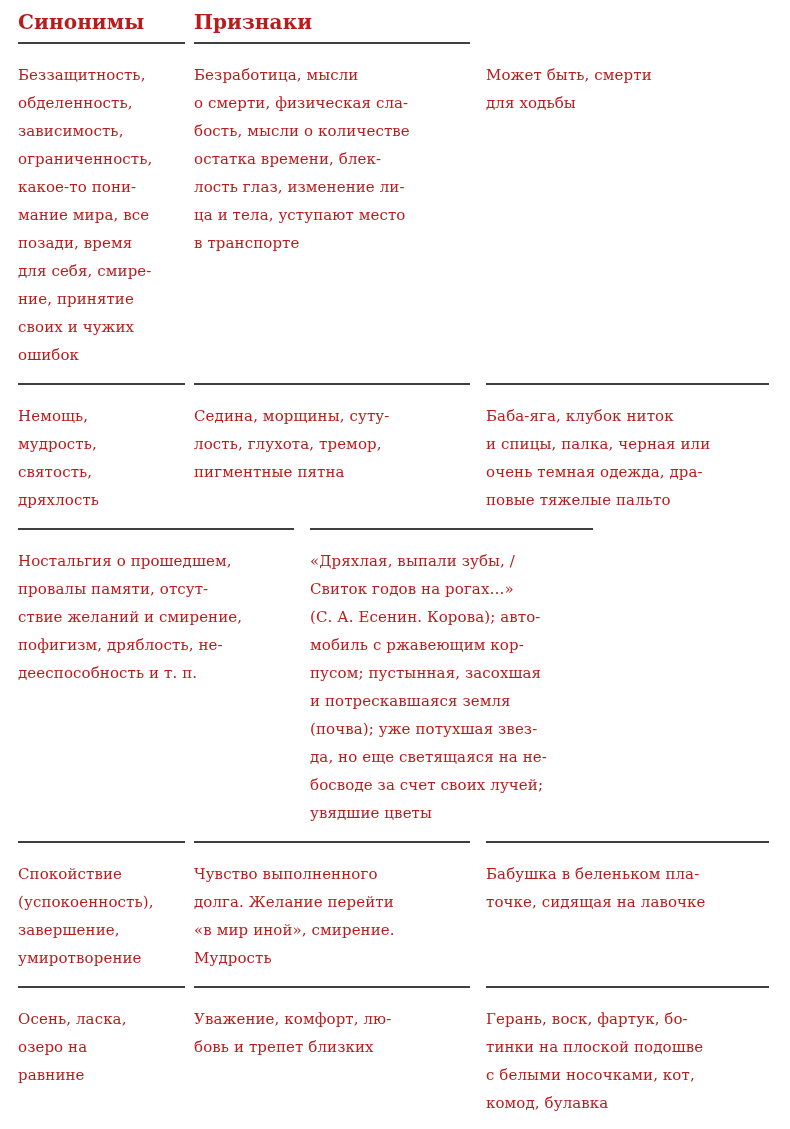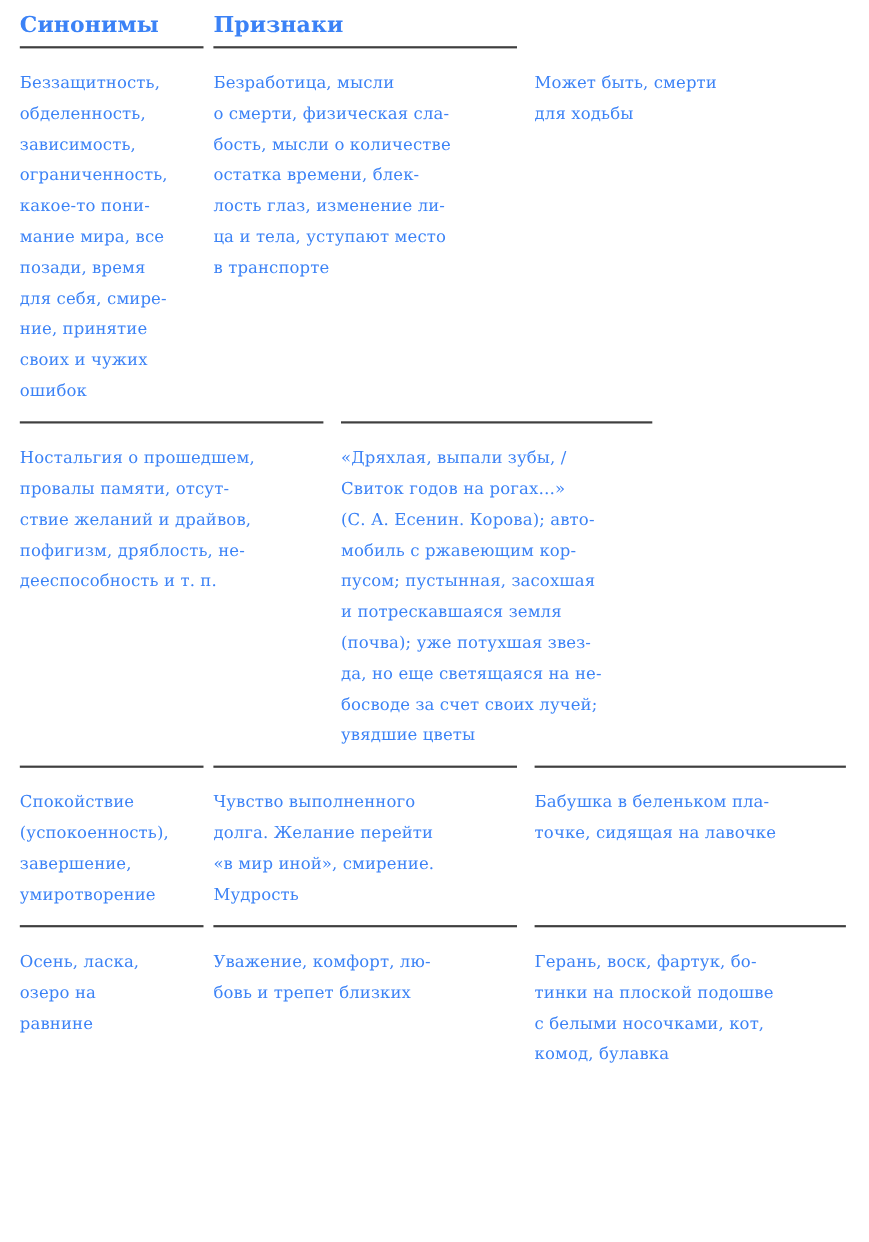--- a/index.html
+++ b/index.html
@@ -9,21 +9,21 @@
   }
   .page {
     position: relative;
     width: 790px;
     height: 1129px;
     box-sizing: border-box;
     padding: 10px 20px 0 18px;
     background: #ffffff;
     overflow: hidden;
     font-family: "DejaVu Serif", "Liberation Serif", serif;
-    color: #3b82f6;
+    color: #b91c1c;
   }
   .row {
     display: flex;
     align-items: stretch;
   }
   .cell {
     box-sizing: border-box;
     flex: none;
     white-space: pre;
     font-size: 15px;
@@ -74,25 +74,38 @@
 о смерти, физическая сла-
 бость, мысли о количестве
 остатка времени, блек-
 лость глаз, изменение ли-
 ца и тела, уступают место
 в транспорте</div>
     <div class="cell col3">Может быть, смерти
 для ходьбы</div>
   </div>
 
+  <div class="row body-row ruled">
+    <div class="cell col1">Немощь,
+мудрость,
+святость,
+дряхлость</div>
+    <div class="cell col2">Седина, морщины, суту-
+лость, глухота, тремор,
+пигментные пятна</div>
+    <div class="cell col3">Баба-яга, клубок ниток
+и спицы, палка, черная или
+очень темная одежда, дра-
+повые тяжелые пальто</div>
+  </div>
 
   <div class="row body-row ruled">
     <div class="cell col2">Ностальгия о прошедшем,
 провалы памяти, отсут-
-ствие желаний и драйвов,
+ствие желаний и смирение,
 пофигизм, дряблость, не-
 дееспособность и т. п.</div>
     <div class="cell col3">«Дряхлая, выпали зубы, /
 Свиток годов на рогах…»
 (С. А. Есенин. Корова); авто-
 мобиль с ржавеющим кор-
 пусом; пустынная, засохшая
 и потрескавшаяся земля
 (почва); уже потухшая звез-
 да, но еще светящаяся на не-

